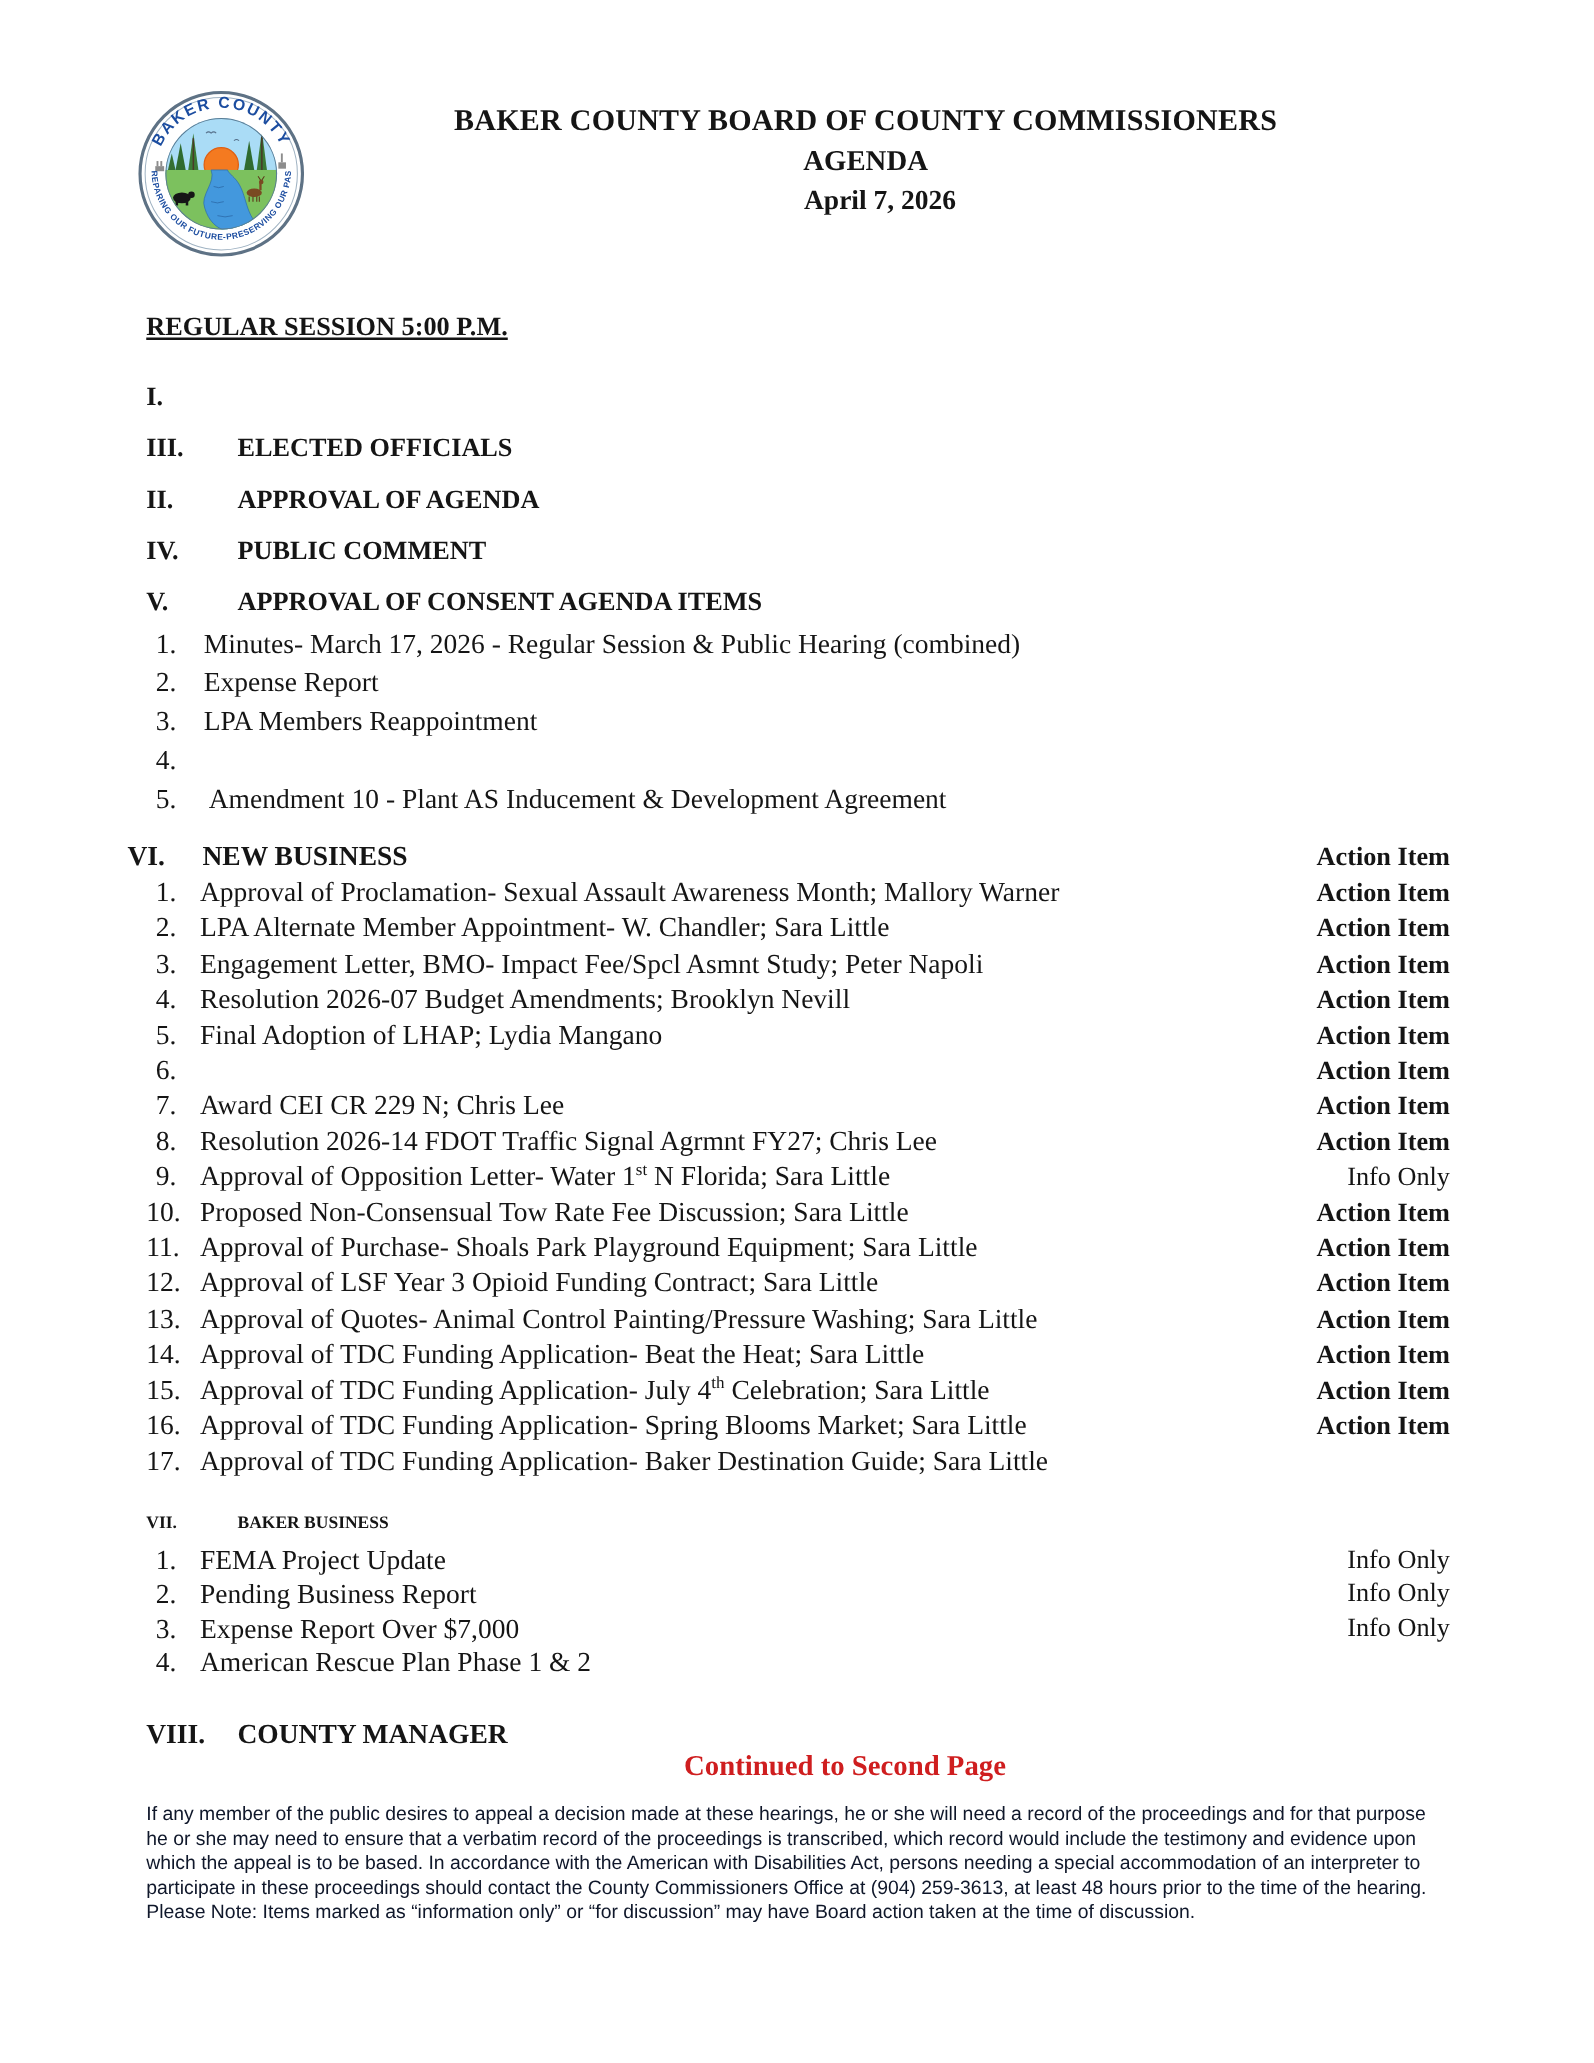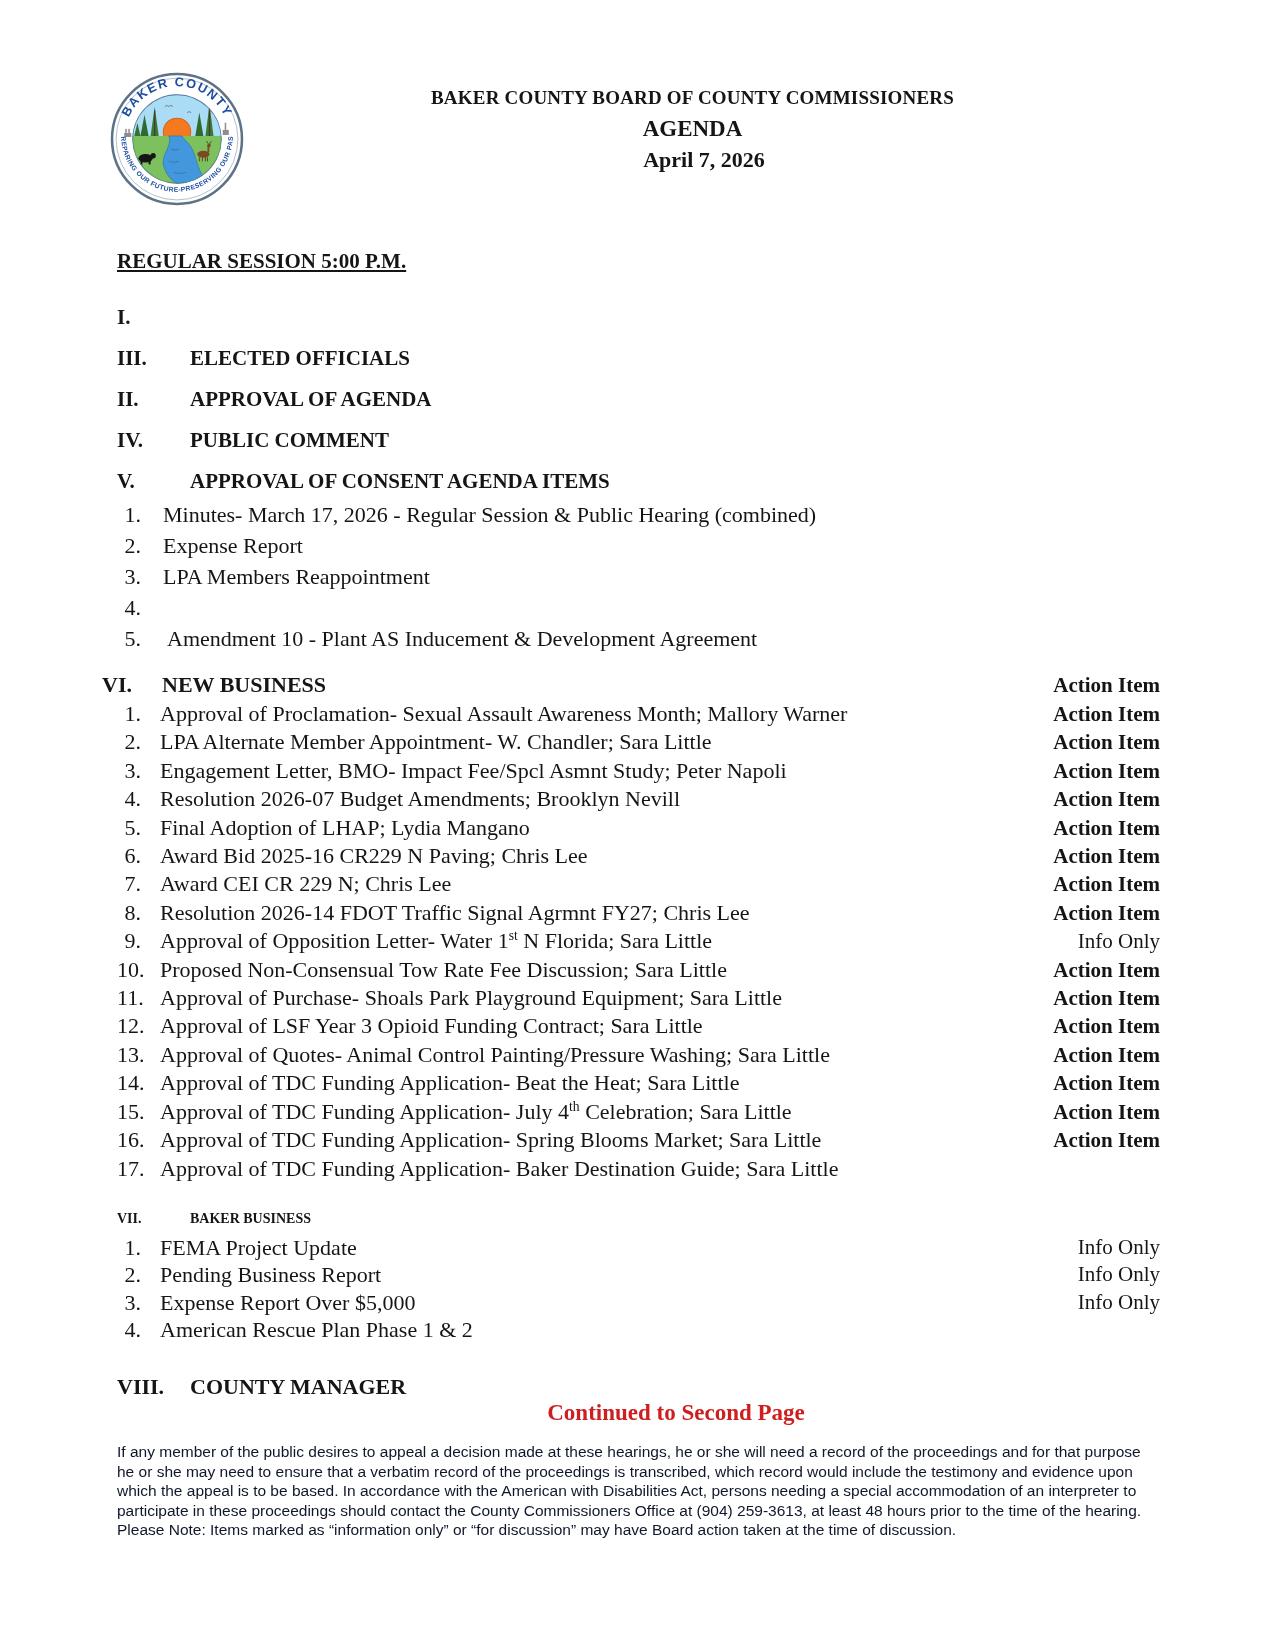--- a/index.html
+++ b/index.html
@@ -3,21 +3,21 @@
 <meta charset="utf-8">
 <style>
   html,body{margin:0;padding:0;background:#9a9a9a;}
   .page{
     position:relative;width:1275px;height:1650px;margin:0 auto;background:#ffffff;
     font-family:"Liberation Serif", serif;color:#151515;overflow:hidden;
   }
   
   .seal{position:absolute;left:110px;top:72px;width:134px;height:134px;}
   .titles{position:absolute;left:240px;right:130px;top:82px;text-align:center;font-weight:bold;}
-  .titles .t1{font-size:19px;line-height:31px;letter-spacing:.2px;}
+  .titles .t1{font-size:24px;line-height:31px;letter-spacing:.2px;}
   .titles .t2{font-size:23px;line-height:31px;}
   .titles .t3{font-size:22px;line-height:31px;padding-left:23px;}
   
   .content{position:absolute;left:117px;top:248px;width:1043px;}
   .session{font-size:21px;font-weight:bold;text-decoration:underline;line-height:26px;margin:0 0 30px 0;}
   .sec-row{display:flex;font-size:21px;font-weight:bold;line-height:26px;margin-bottom:15px;}
   .sec-row .roman{width:73px;flex:none;}
   .consent{margin-top:5px;}
   .c-row{display:flex;font-size:22px;line-height:31px;}
   .c-row .num{width:24px;flex:none;text-align:right;}
@@ -188,21 +188,20 @@
         <span class="txt">Resolution 2026-07 Budget Amendments; Brooklyn Nevill</span>
         <span class="tag b">Action Item</span>
       </div>
       <div class="i-row">
         <span class="num">5.</span>
         <span class="txt">Final Adoption of LHAP; Lydia Mangano</span>
         <span class="tag b">Action Item</span>
       </div>
       <div class="i-row">
         <span class="num">6.</span>
-        <span class="txt">Award Bid 2025-16 CR229 N Paving; Chris Lee</span>
         <span class="tag b">Action Item</span>
       </div>
       <div class="i-row">
         <span class="num">7.</span>
         <span class="txt">Award CEI CR 229 N; Chris Lee</span>
         <span class="tag b">Action Item</span>
       </div>
       <div class="i-row">
         <span class="num">8.</span>
         <span class="txt">Resolution 2026-14 FDOT Traffic Signal Agrmnt FY27; Chris Lee</span>
@@ -266,21 +265,21 @@
         <span class="txt">FEMA Project Update</span>
         <span class="tag">Info Only</span>
       </div>
       <div class="p-row">
         <span class="num">2.</span>
         <span class="txt">Pending Business Report</span>
         <span class="tag">Info Only</span>
       </div>
       <div class="p-row">
         <span class="num">3.</span>
-        <span class="txt">Expense Report Over $5,000</span>
+        <span class="txt">Expense Report Over $7,000</span>
         <span class="tag">Info Only</span>
       </div>
       <div class="p-row">
         <span class="num">4.</span>
         <span class="txt">American Rescue Plan Phase 1 &amp; 2</span>
         <span class="tag"></span>
       </div>
     </div>
 
     <div class="cm-head">

